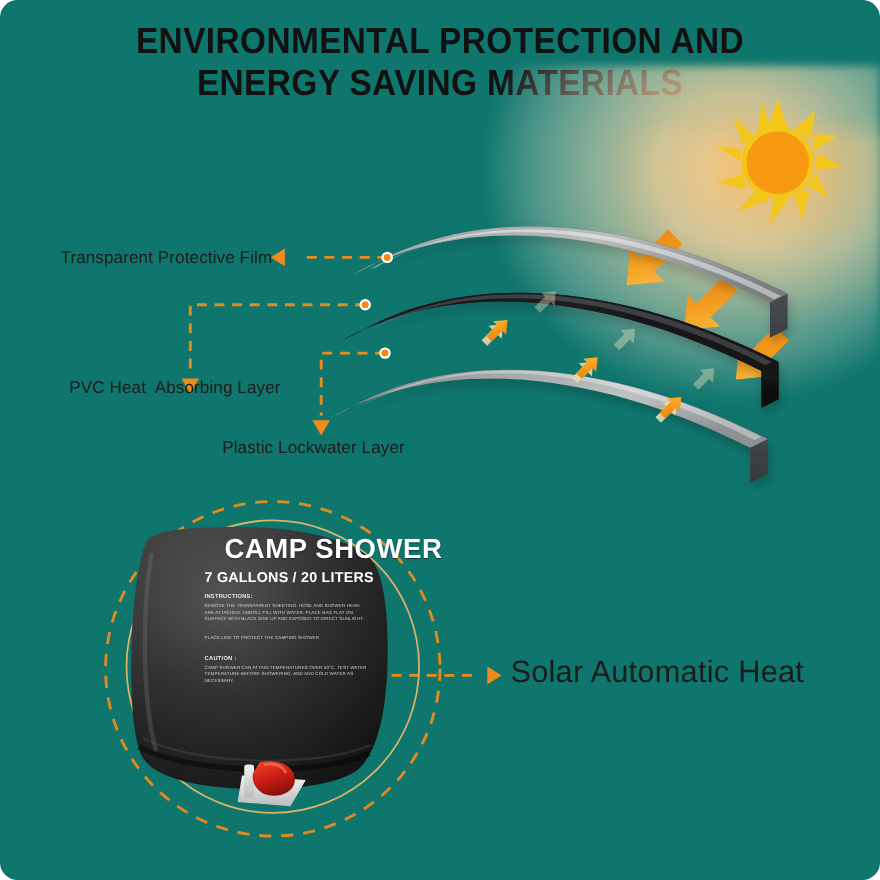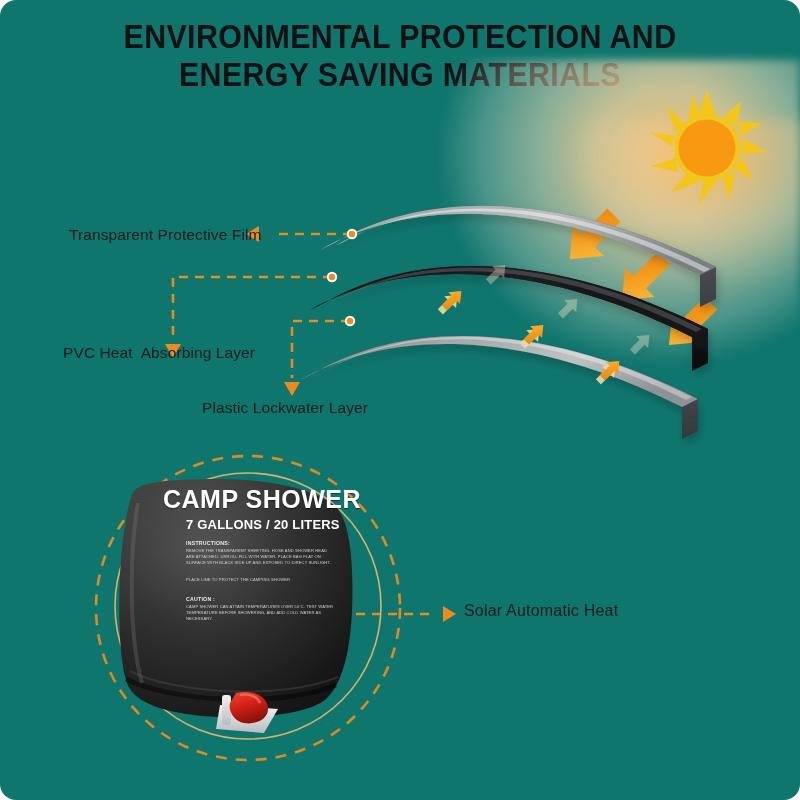--- a/index.html
+++ b/index.html
@@ -38,31 +38,31 @@
 
   
   .heatarrow{position:absolute;}
 
   
   .callout{
     position:absolute;color:#1b1b1b;
     font-family:"Liberation Sans",sans-serif;
     font-size:15.5px;letter-spacing:.1px;white-space:pre;
   }
-  .callout.big{font-size:16px;line-height:26px;letter-spacing:.2px;}
+  .callout.big{font-size:28px;line-height:26px;letter-spacing:.2px;}
 
   
   .lines{position:absolute;left:0;top:0;width:800px;height:800px;pointer-events:none;}
 
   
   .circlewrap{position:absolute;left:68px;top:443px;width:360px;height:330px;}
 
   .bagtext{position:absolute;color:#fff;font-family:"Liberation Sans",sans-serif;}
   .bag-title{font-weight:bold;font-size:25px;letter-spacing:.5px;
-             text-shadow:0 1px 1px rgba(0,0,0,.5);}
+             text-shadow:0 1px 1px rgba(0,0,0,.5);margin-left:41px;}
   .bag-sub{font-weight:bold;font-size:13px;letter-spacing:.2px;}
   .bag-h{font-weight:bold;font-size:5.2px;letter-spacing:.25px;color:#e8e8e8;}
   .bag-p{font-size:4.1px;line-height:6px;letter-spacing:.1px;color:#cfcfcf;}
 </style>
 </head>
 <body>
 
 <div id="stage">
 
   <div class="title">ENVIRONMENTAL PROTECTION AND
@@ -282,21 +282,21 @@
         <circle cx="352" cy="234" r="3.2" fill="#EF8B1C"></circle>
       <circle cx="332" cy="277" r="5.2" fill="#fff"></circle>
         <circle cx="332" cy="277" r="3.2" fill="#EF8B1C"></circle>
       <circle cx="350" cy="321" r="5.2" fill="#fff"></circle>
         <circle cx="350" cy="321" r="3.2" fill="#EF8B1C"></circle>
       <circle cx="340" cy="614" r="5.6" fill="#fff" stroke="#2b2b2b" stroke-width="1"></circle>
       <circle cx="340" cy="614" r="3.2" fill="#EF8B1C"></circle>
     </g>
   </svg>
 
-  <div class="callout" style="left:69px;top:226px;">Transparent Protective Film</div>
+  <div class="callout" style="left:55px;top:226px;">Transparent Protective Film</div>
 
   <div class="callout" style="left:202px;top:399px;">Plastic Lockwater Layer</div>
 
   <div class="callout" style="left:63px;top:344px;">PVC Heat  Absorbing Layer</div>
 
   <div class="callout big" style="left:464px;top:598px;">Solar Automatic Heat</div>
 
   <div class="circlewrap">
     <svg viewBox="0 0 360 330" style="position:absolute;left:0;top:0;width:360px;height:330px;">
       <defs>

